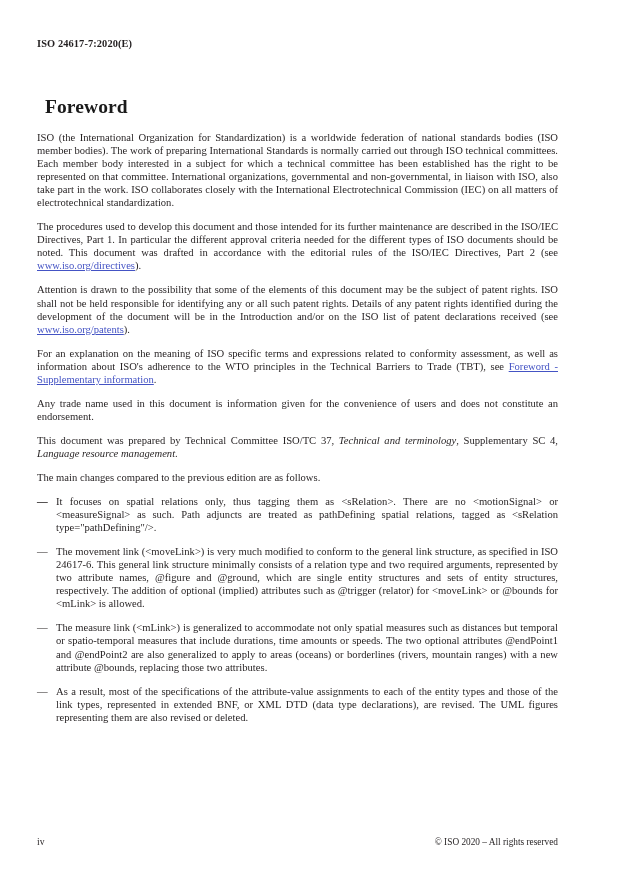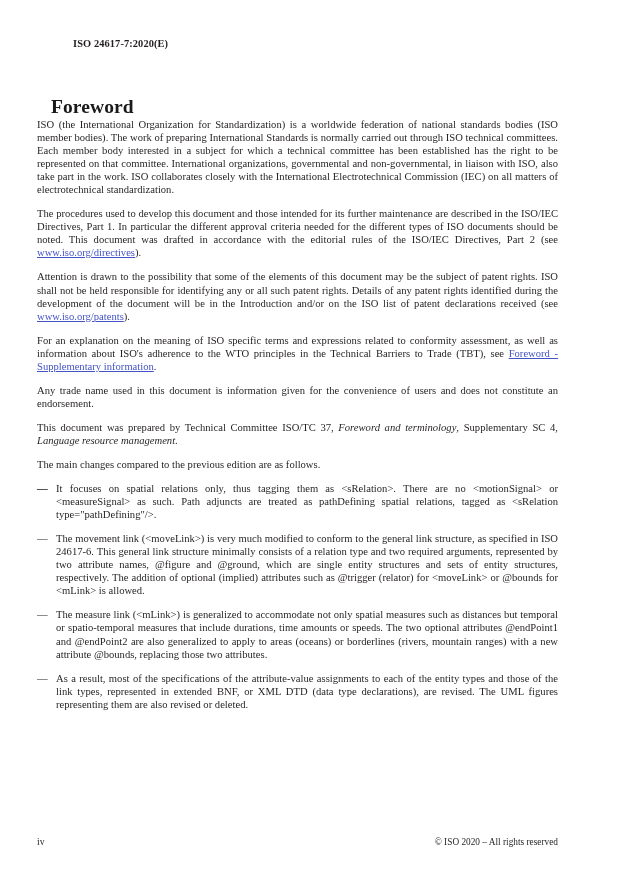--- a/index.html
+++ b/index.html
@@ -33,38 +33,37 @@
   
   .doc-header {
     font-family: "Liberation Serif", "DejaVu Serif", serif;
     font-weight: bold;
     font-size: 10.4px;
     letter-spacing: 0.1px;
     color: #231f20;
     position: absolute;
     top: 38px;
     left: 0;
-    margin-left: 36px;
   }
 
   
   .fw-title {
     position: absolute;
     top: 83px;
-    left: 14px;
+    left: 8px;
     font-family: "Liberation Serif", "DejaVu Serif", serif;
     font-weight: bold;
     font-size: 19.5px;
     color: #1a1a1a;
     letter-spacing: 0.1px;
   }
 
   .body-block {
     position: absolute;
-    top: 118px;
+    top: 131px;
     left: 0;
     width: 521px;
   }
 
   p.para {
     margin: 0 0 11px 0;
     font-size: 10.6px;
     line-height: 13.05px;
     text-align: justify;
     text-justify: inter-word;
@@ -138,21 +137,21 @@
       <p class="para">ISO (the International Organization for Standardization) is a worldwide federation of national standards bodies (ISO member bodies). The work of preparing International Standards is normally carried out through ISO technical committees. Each member body interested in a subject for which a technical committee has been established has the right to be represented on that committee. International organizations, governmental and non-governmental, in liaison with ISO, also take part in the work. ISO collaborates closely with the International Electrotechnical Commission (IEC) on all matters of electrotechnical standardization.</p>
 
       <p class="para"><span>The procedures used to develop this document and those intended for its further maintenance are described in the ISO/IEC Directives, Part 1. In particular the different approval criteria needed for the different types of ISO documents should be noted. This document was drafted in accordance with the editorial rules of the ISO/IEC Directives, Part 2 (see </span><a class="ext-link" href="#">www.iso.org/directives</a><span>).</span></p>
 
       <p class="para"><span>Attention is drawn to the possibility that some of the elements of this document may be the subject of patent rights. ISO shall not be held responsible for identifying any or all such patent rights. Details of any patent rights identified during the development of the document will be in the Introduction and/or on the ISO list of patent declarations received (see </span><a class="ext-link" href="#">www.iso.org/patents</a><span>).</span></p>
 
       <p class="para"><span>For an explanation on the meaning of ISO specific terms and expressions related to conformity assessment, as well as information about ISO's adherence to the WTO principles in the Technical Barriers to Trade (TBT), see </span><a class="ext-link" href="#">Foreword - Supplementary information</a><span>.</span></p>
 
       <p class="para">Any trade name used in this document is information given for the convenience of users and does not constitute an endorsement.</p>
 
-      <p class="para"><span>This document was prepared by Technical Committee ISO/TC 37, </span><span class="italic">Foreword and terminology</span><span>, Supplementary SC 4, </span><span class="italic">Language resource management</span><span>.</span></p>
+      <p class="para"><span>This document was prepared by Technical Committee ISO/TC 37, </span><span class="italic">Technical and terminology</span><span>, Supplementary SC 4, </span><span class="italic">Language resource management</span><span>.</span></p>
 
 
       <p class="para">The main changes compared to the previous edition are as follows.</p>
 
       <ul class="dash-list">
         <li><span class="dash">—</span></li>
 
         <li><span class="dash">—</span><span>It focuses on spatial relations only, thus tagging them as &lt;sRelation&gt;. There are no &lt;motionSignal&gt; or &lt;measureSignal&gt; as such. Path adjuncts are treated as pathDefining spatial relations, tagged as &lt;sRelation type="pathDefining"/&gt;.</span></li>
 
         <li><span class="dash">—</span><span>The movement link (&lt;moveLink&gt;) is very much modified to conform to the general link structure, as specified in ISO 24617-6. This general link structure minimally consists of a relation type and two required arguments, represented by two attribute names, @figure and @ground, which are single entity structures and sets of entity structures, respectively. The addition of optional (implied) attributes such as @trigger (relator) for &lt;moveLink&gt; or @bounds for &lt;mLink&gt; is allowed.</span></li>

